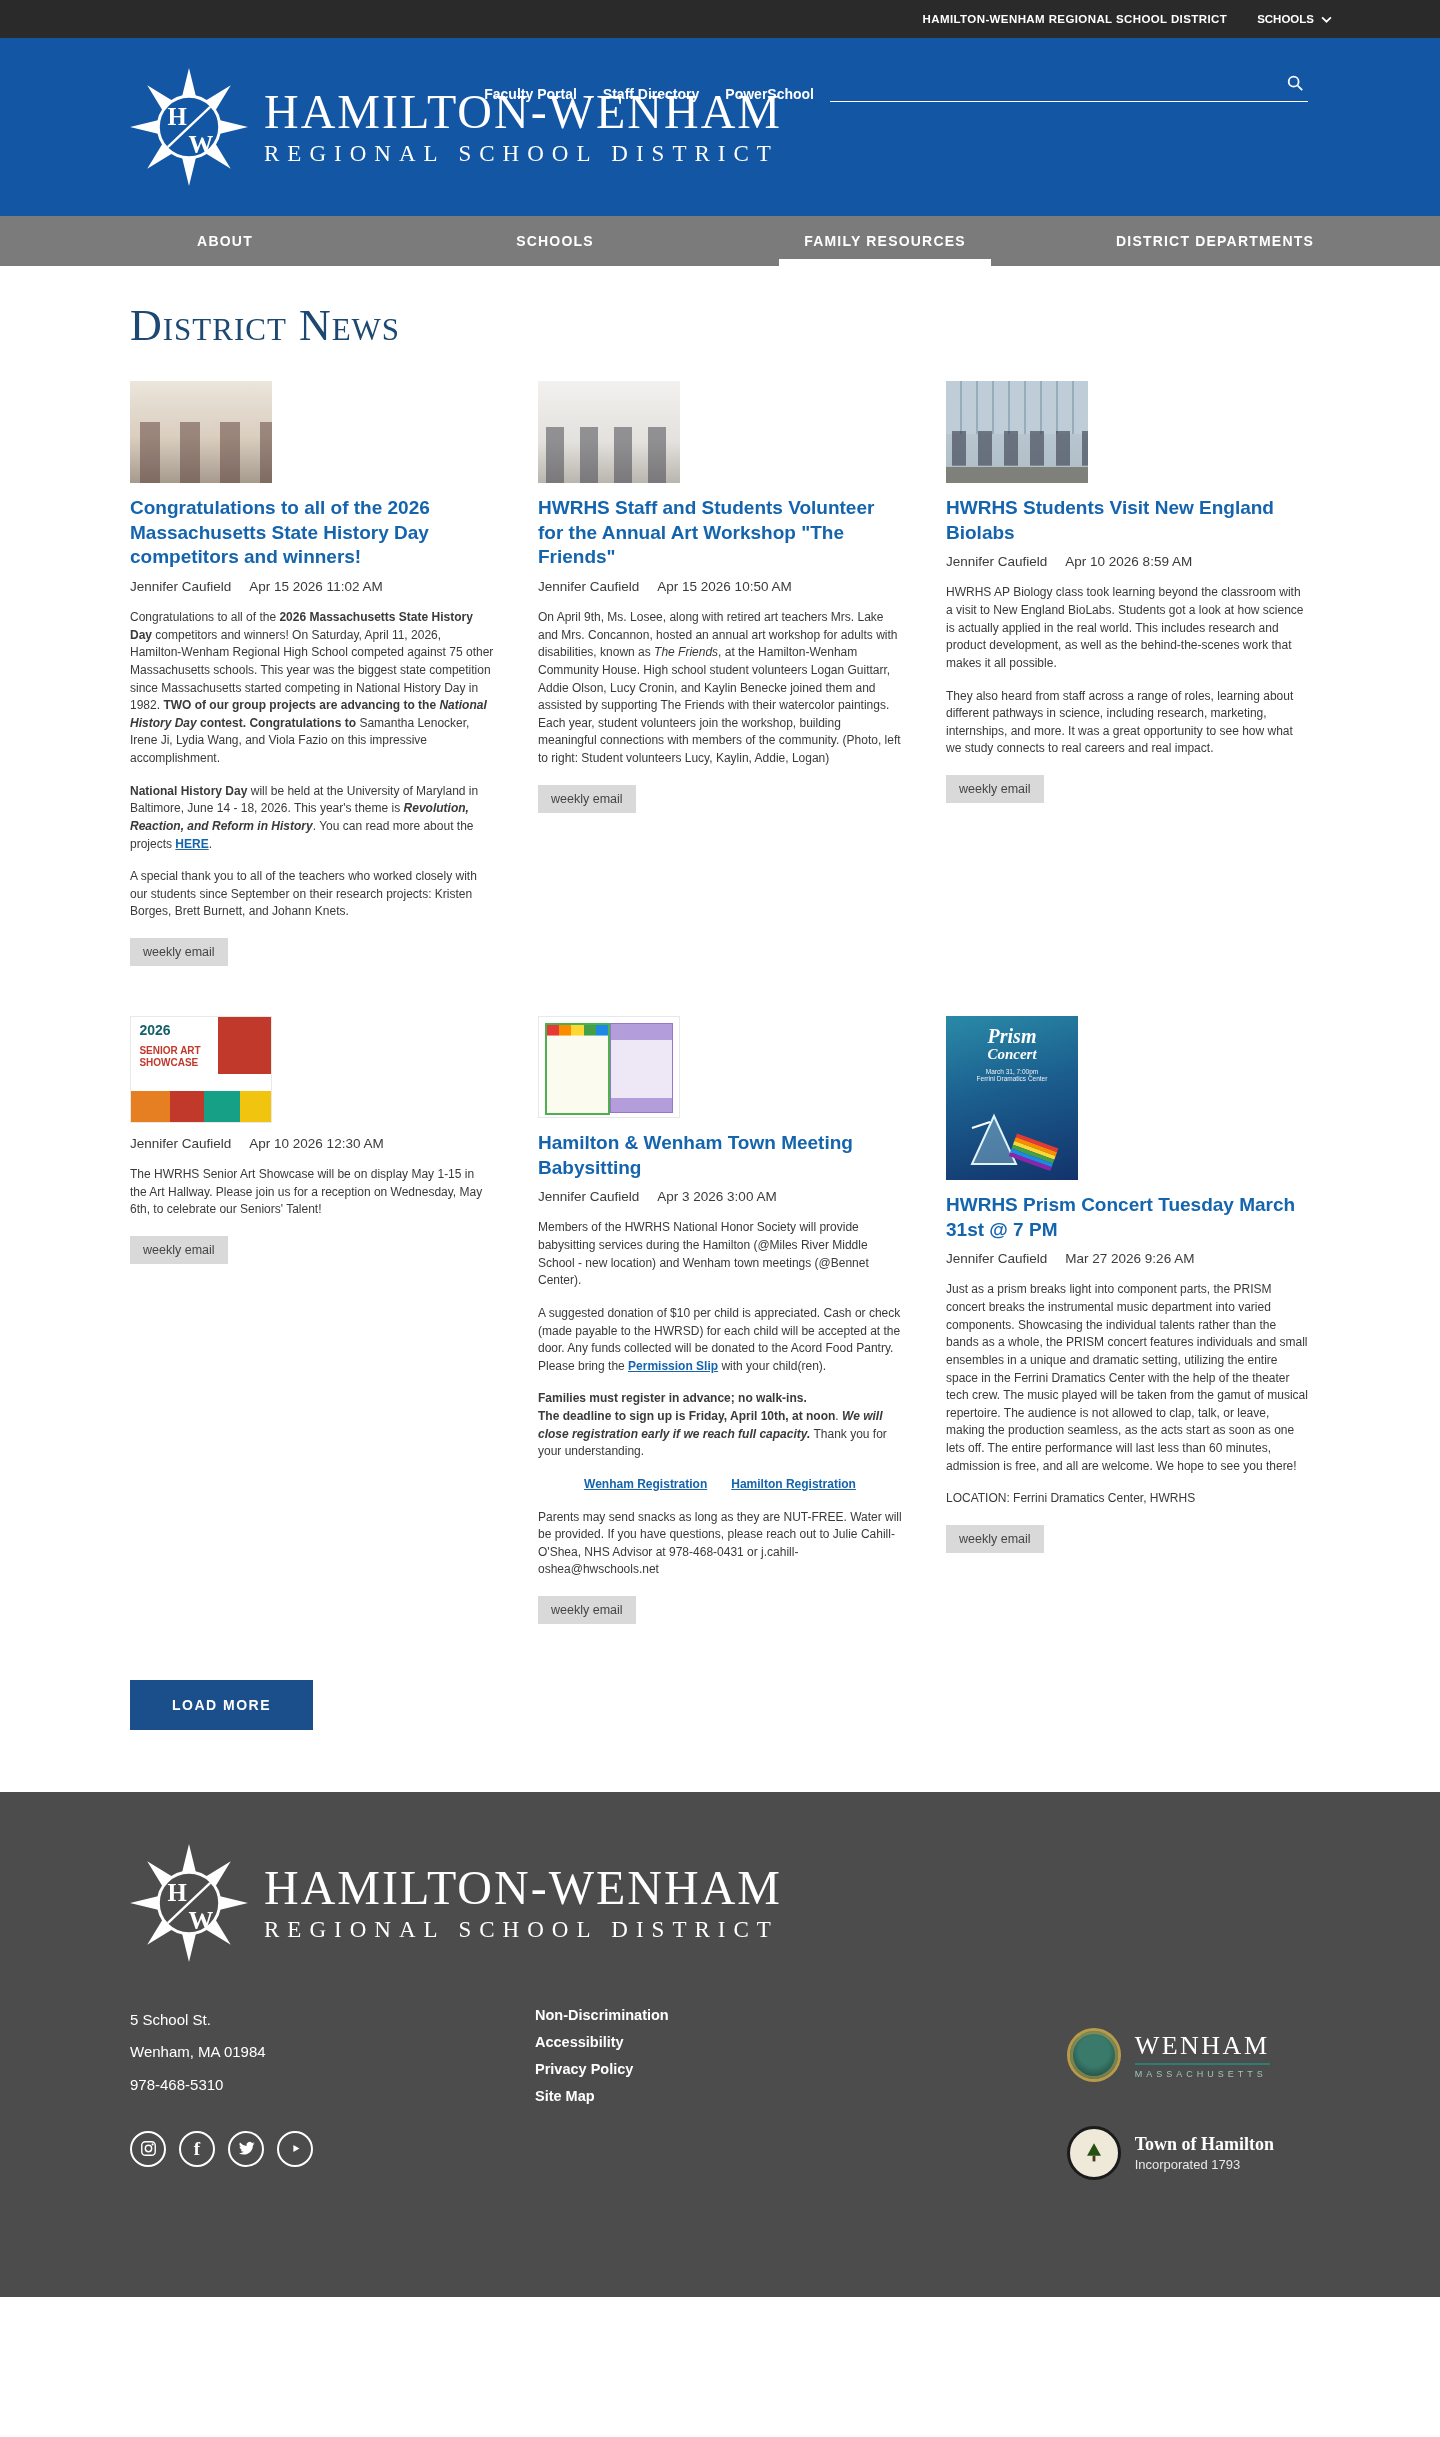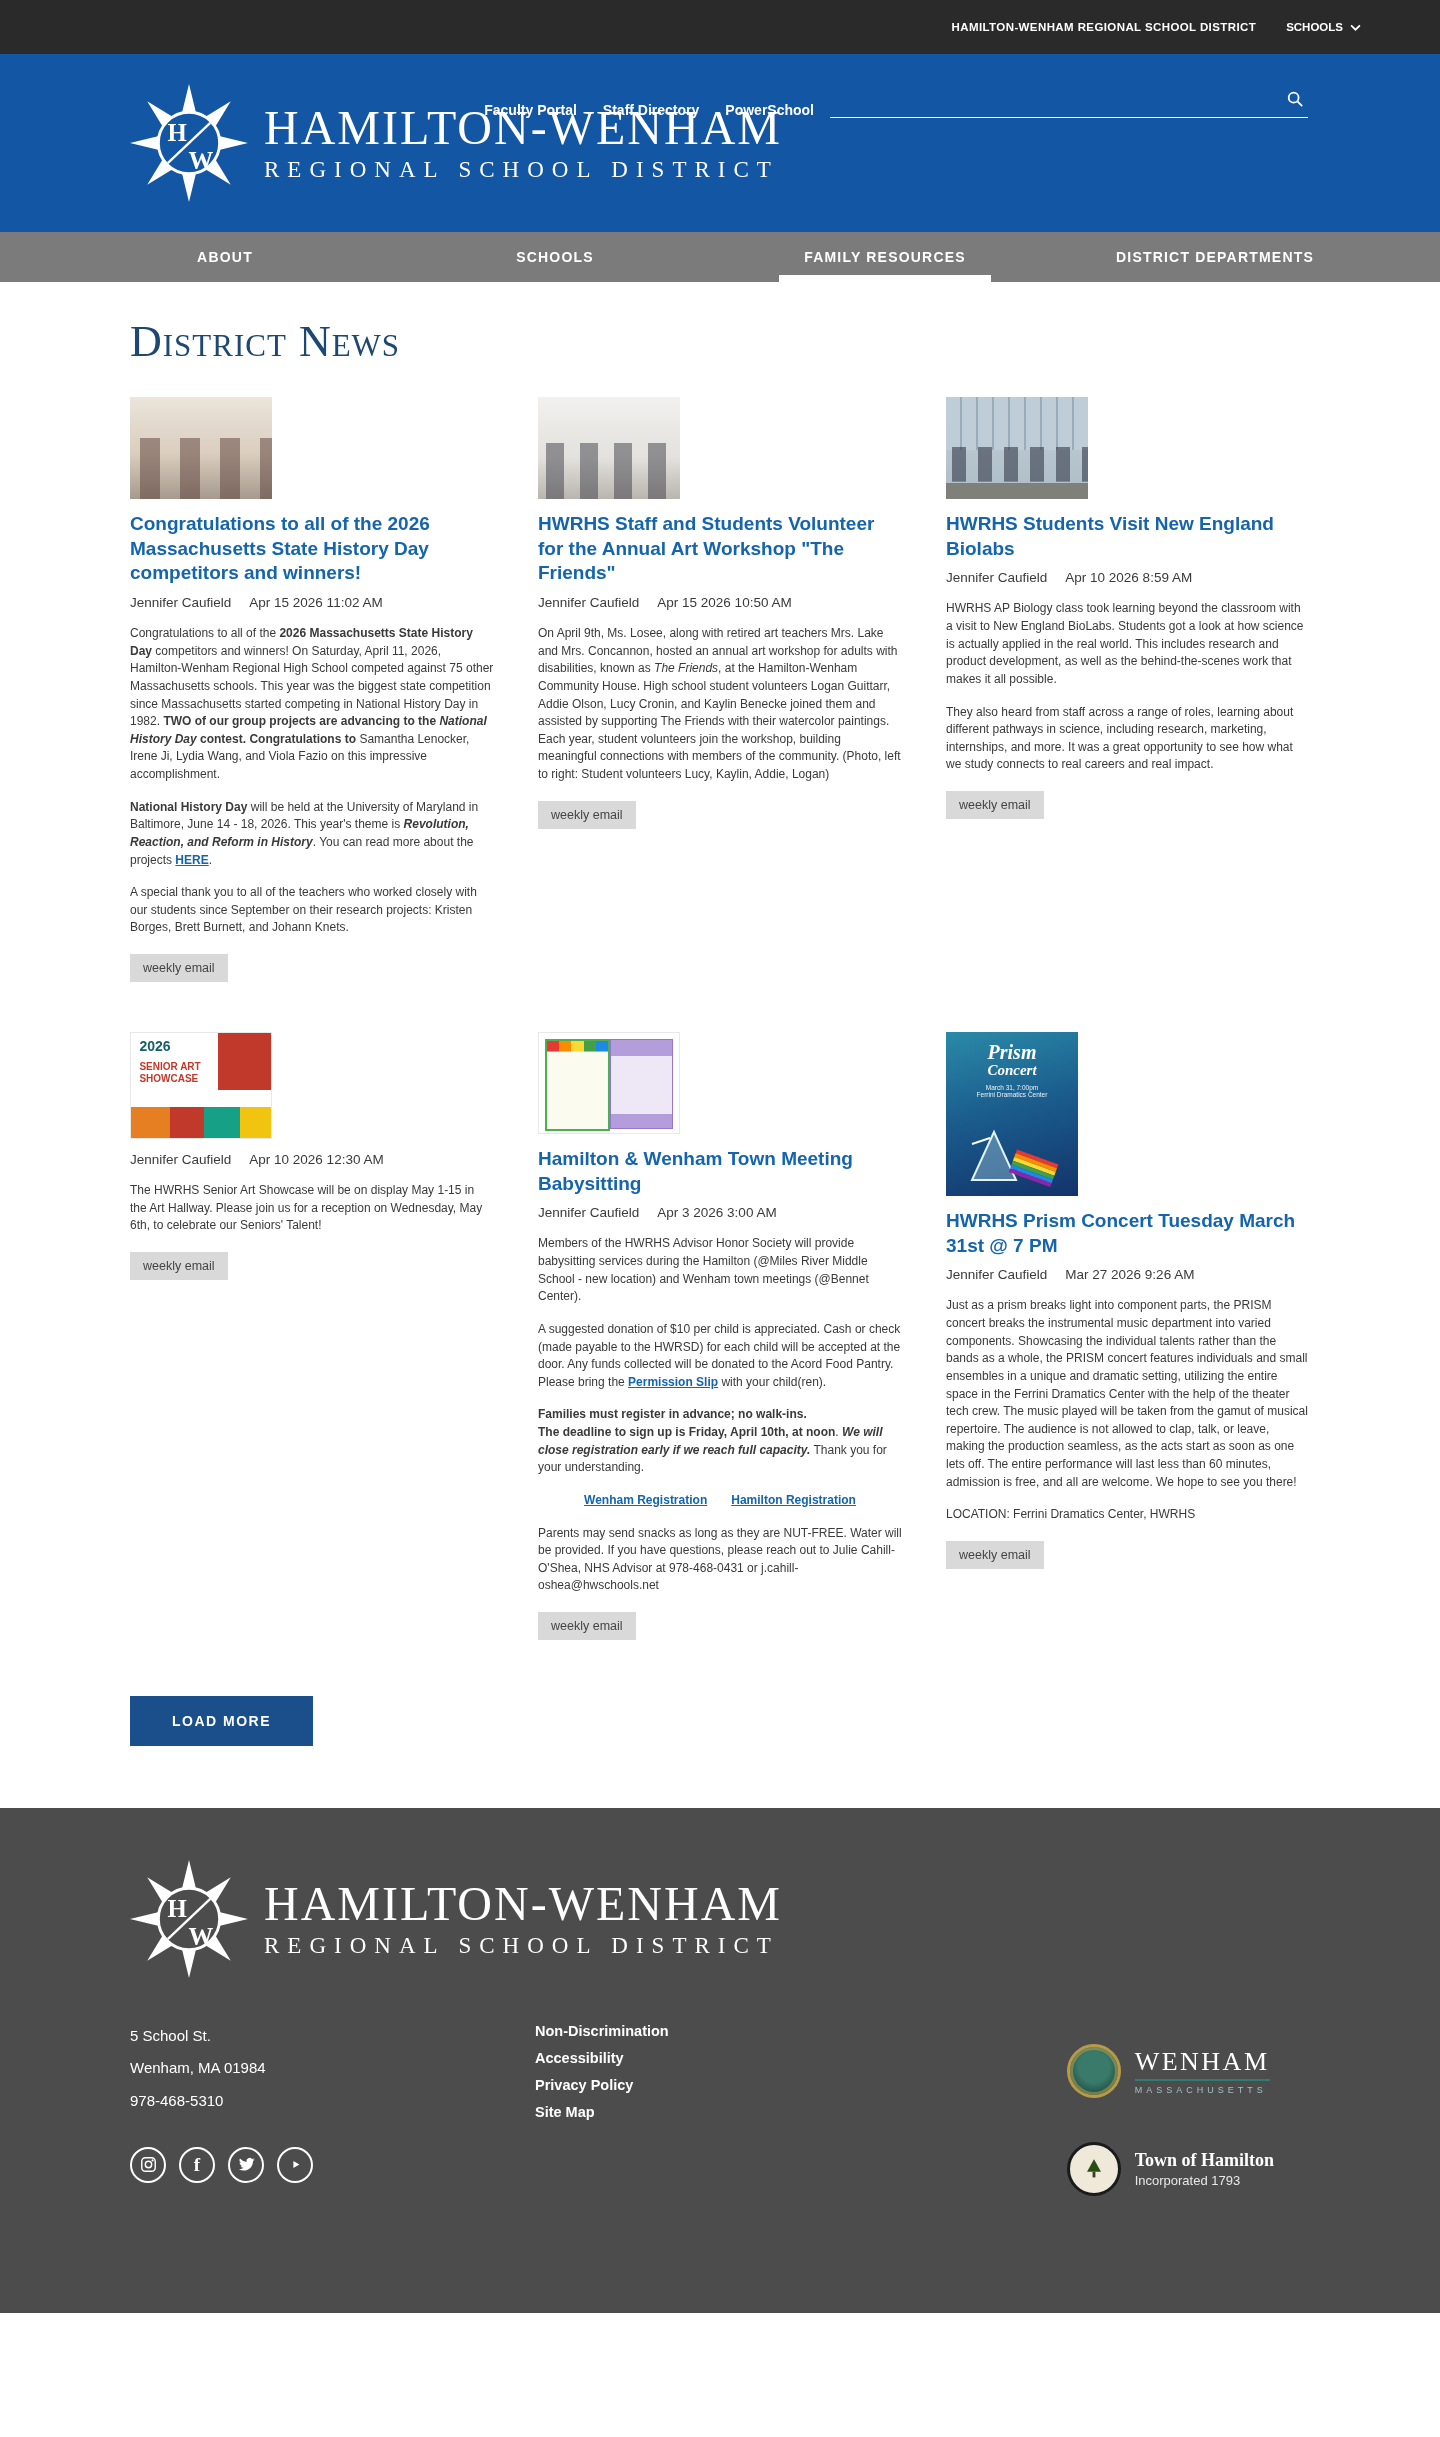--- a/index.html
+++ b/index.html
@@ -7,23 +7,23 @@
   body {
     width: 1440px;
     position: relative;
     font-family: "Liberation Sans", sans-serif;
     color: #3a3a3a;
   }
   a { text-decoration: none; color: inherit; cursor: pointer; }
 
   
   .topbar {
-    background: #2a2a2a; height: 54px;
+    background: #2a2a2a; height: 38px;
     display: flex; align-items: center; justify-content: flex-end;
-    gap: 30px; padding-right: 79px;
+    gap: 30px; padding-right: 108px;
   }
   .tb-district { color: #fff; font-size: 11.5px; font-weight: bold; letter-spacing: .4px; }
   .tb-schools { color: #fff; font-size: 11.5px; font-weight: bold; display: flex; align-items: center; gap: 7px; }
   .chev { width: 11px; height: 7px; }
 
   
   .site-header {
     background: #1356a3; height: 178px; position: relative;
     display: flex; align-items: center; padding-left: 130px;
   }
@@ -256,21 +256,21 @@
     </article>
 
     <article>
       <div class="thumb flyers"></div>
       <h3 class="a-title">Hamilton &amp; Wenham Town Meeting Babysitting</h3>
       <div class="byline">
         <span>Jennifer Caufield</span>
         <span>Apr 3 2026 3:00 AM</span>
       </div>
       <div class="a-body">
-          <p>Members of the HWRHS Advisor Honor Society will provide babysitting services during the Hamilton (@Miles River Middle School - new location) and Wenham town meetings (@Bennet Center).</p>
+          <p>Members of the HWRHS National Honor Society will provide babysitting services during the Hamilton (@Miles River Middle School - new location) and Wenham town meetings (@Bennet Center).</p>
           <p>A suggested donation of $10 per child is appreciated. Cash or check (made payable to the HWRSD) for each child will be accepted at the door. Any funds collected will be donated to the Acord Food Pantry. Please bring the <a class="body-link">Permission Slip</a> with your child(ren).</p>
           <p><strong>Families must register in advance; no walk-ins.</strong><br><strong>The deadline to sign up is Friday, April 10th, at noon</strong>. <strong><em>We will close registration early if we reach full capacity.</em></strong> Thank you for your understanding.</p>
           <p class="center-links"><a class="body-link">Wenham Registration</a><a class="body-link">Hamilton Registration</a></p>
           <p>Parents may send snacks as long as they are NUT-FREE. Water will be provided. If you have questions, please reach out to Julie Cahill-O'Shea, NHS Advisor at 978-468-0431 or j.cahill-oshea@hwschools.net</p>
         </div>
       <a class="tag">weekly email</a>
     </article>
 
     <article>
       <div class="thumb prism">

